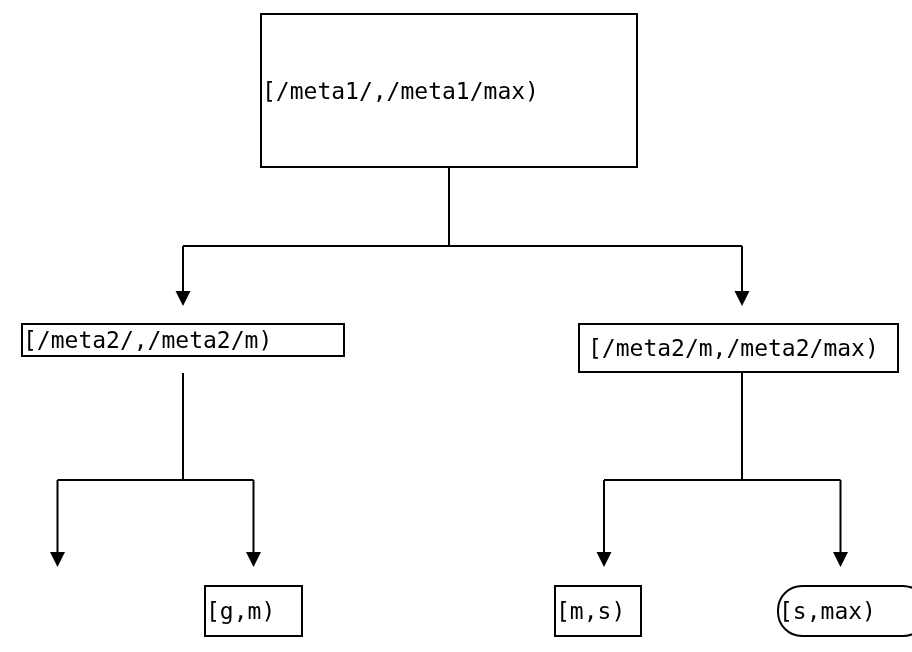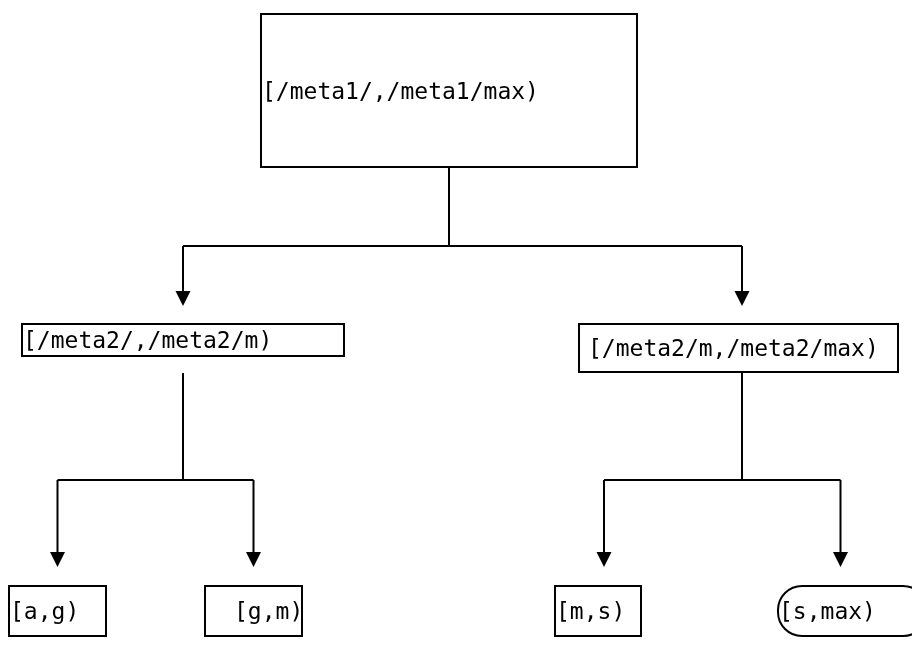--- a/index.html
+++ b/index.html
@@ -31,21 +31,21 @@
     display: flex;
     align-items: center;
     justify-content: flex-start;
     font-size: 23px;
     white-space: nowrap;
   }
   .node-root  { left: 260px; top: 13px;  width: 378px; height: 155px; }
   .node-left  { left: 21px;  top: 323px; width: 324px; height: 34px;  }
   .node-right { left: 578px; top: 323px; width: 321px; height: 50px; padding-left: 8px;  }
   .node-leaf-ag   { left: 8px;   top: 585px; width: 99px;  height: 52px; }
-  .node-leaf-gm   { left: 204px; top: 585px; width: 99px;  height: 52px; padding-left: 28px; }
+  .node-leaf-gm   { left: 204px; top: 585px; width: 99px;  height: 52px; }
   .node-leaf-ms   { left: 554px; top: 585px; width: 88px; height: 52px; }
   .node-leaf-smax { left: 777px; top: 585px; width: 151px; height: 52px; border-radius: 25px; }
 </style>
 </head>
 <body>
 
 <div class="canvas">
 
   <svg class="connectors" width="912" height="652" viewBox="0 0 912 652" xmlns="http://www.w3.org/2000/svg">
 
@@ -70,23 +70,20 @@
   </div>
 
   <div class="node node-left">
     <span>[/meta2/,/meta2/m)</span>
   </div>
 
   <div class="node node-right">
     <span>[/meta2/m,/meta2/max)</span>
   </div>
 
-  <div class="node node-leaf-ag">
-    <span>[a,g)</span>
-  </div>
 
   <div class="node node-leaf-gm">
     <span>[g,m)</span>
   </div>
 
   <div class="node node-leaf-ms">
     <span>[m,s)</span>
   </div>
 
   <div class="node node-leaf-smax">

